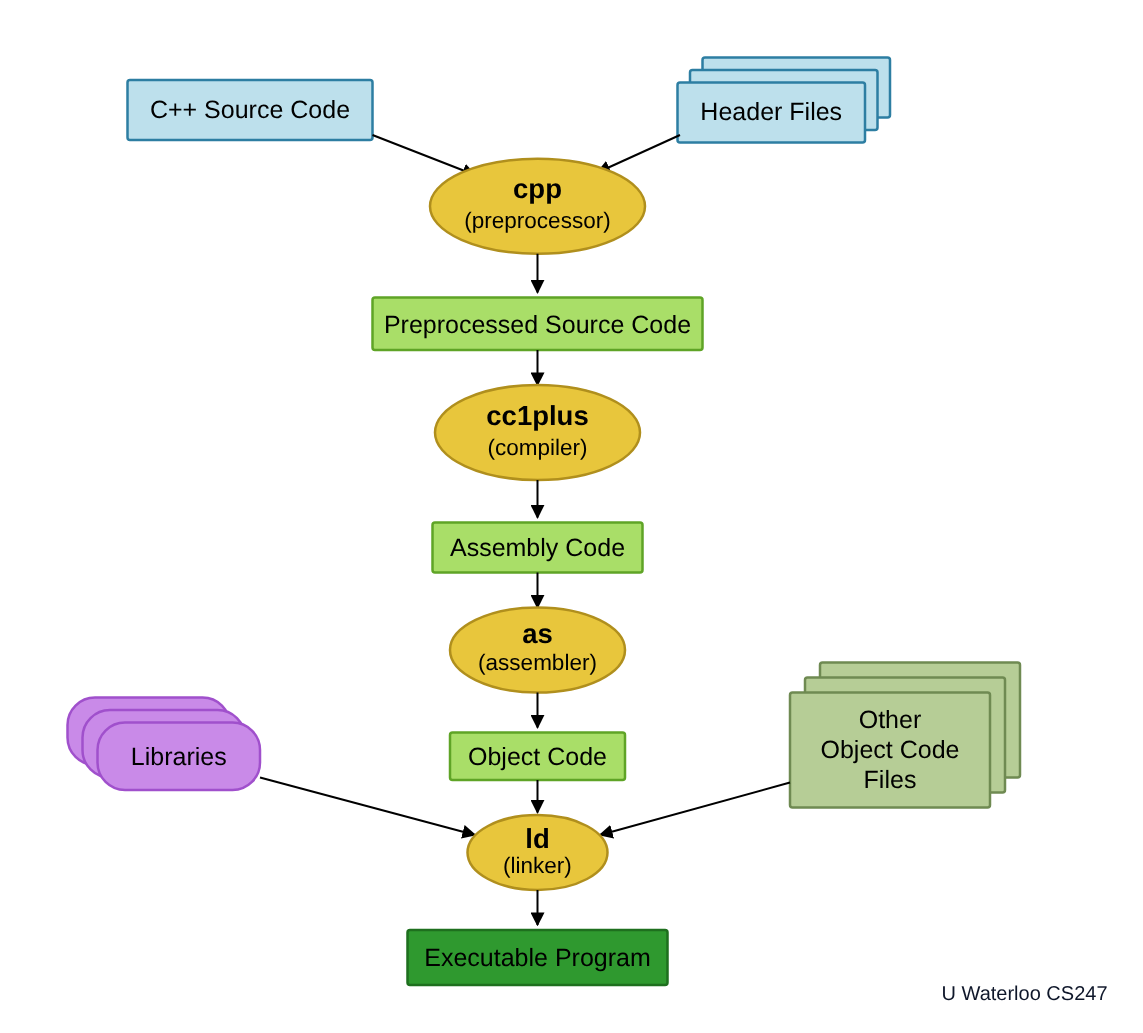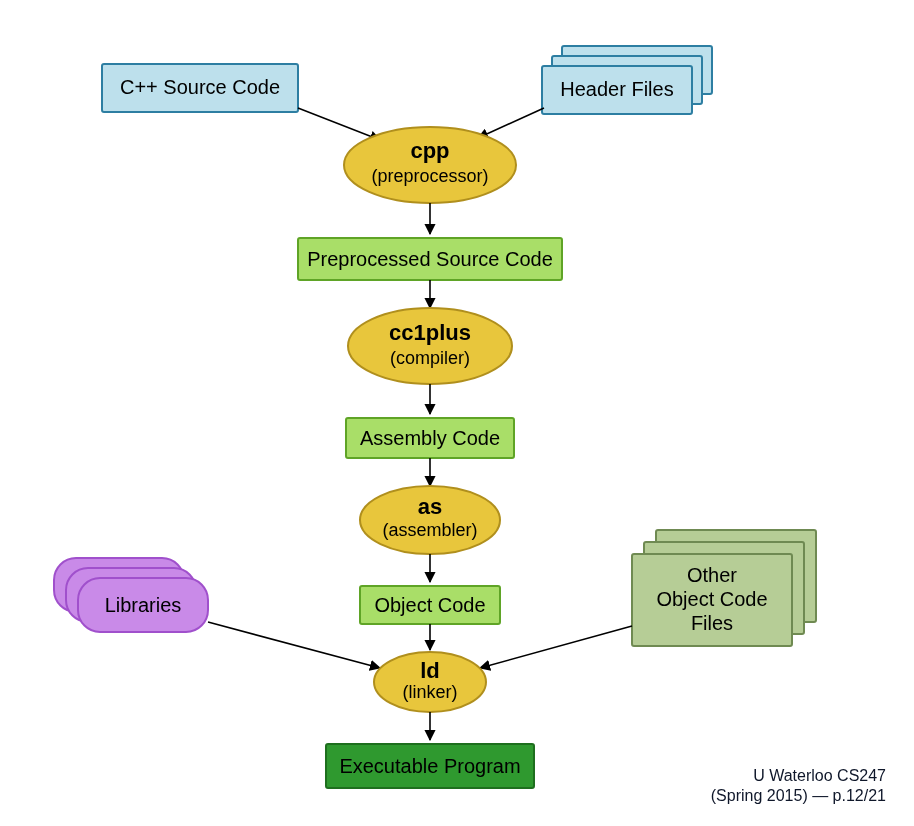--- a/index.html
+++ b/index.html
@@ -122,14 +122,13 @@
   <line x1="430" y1="712" x2="430" y2="740" stroke="#000" stroke-width="1.6" marker-end="url(#arrowhead)"></line>
 
   <g>
     <rect x="326" y="744" width="208" height="44" rx="2" fill="#2f992f" stroke="#1e6f1e" stroke-width="2"></rect>
     <text class="diagram-text label-box" x="430" y="773" text-anchor="middle" fill="#000">Executable Program</text>
   </g>
 </svg>
 
 <div class="attribution">
   <div>U Waterloo CS247</div>
-  <div>(Spring 2015)  — p.12/21</div>
 </div>
 
 </body></html>

